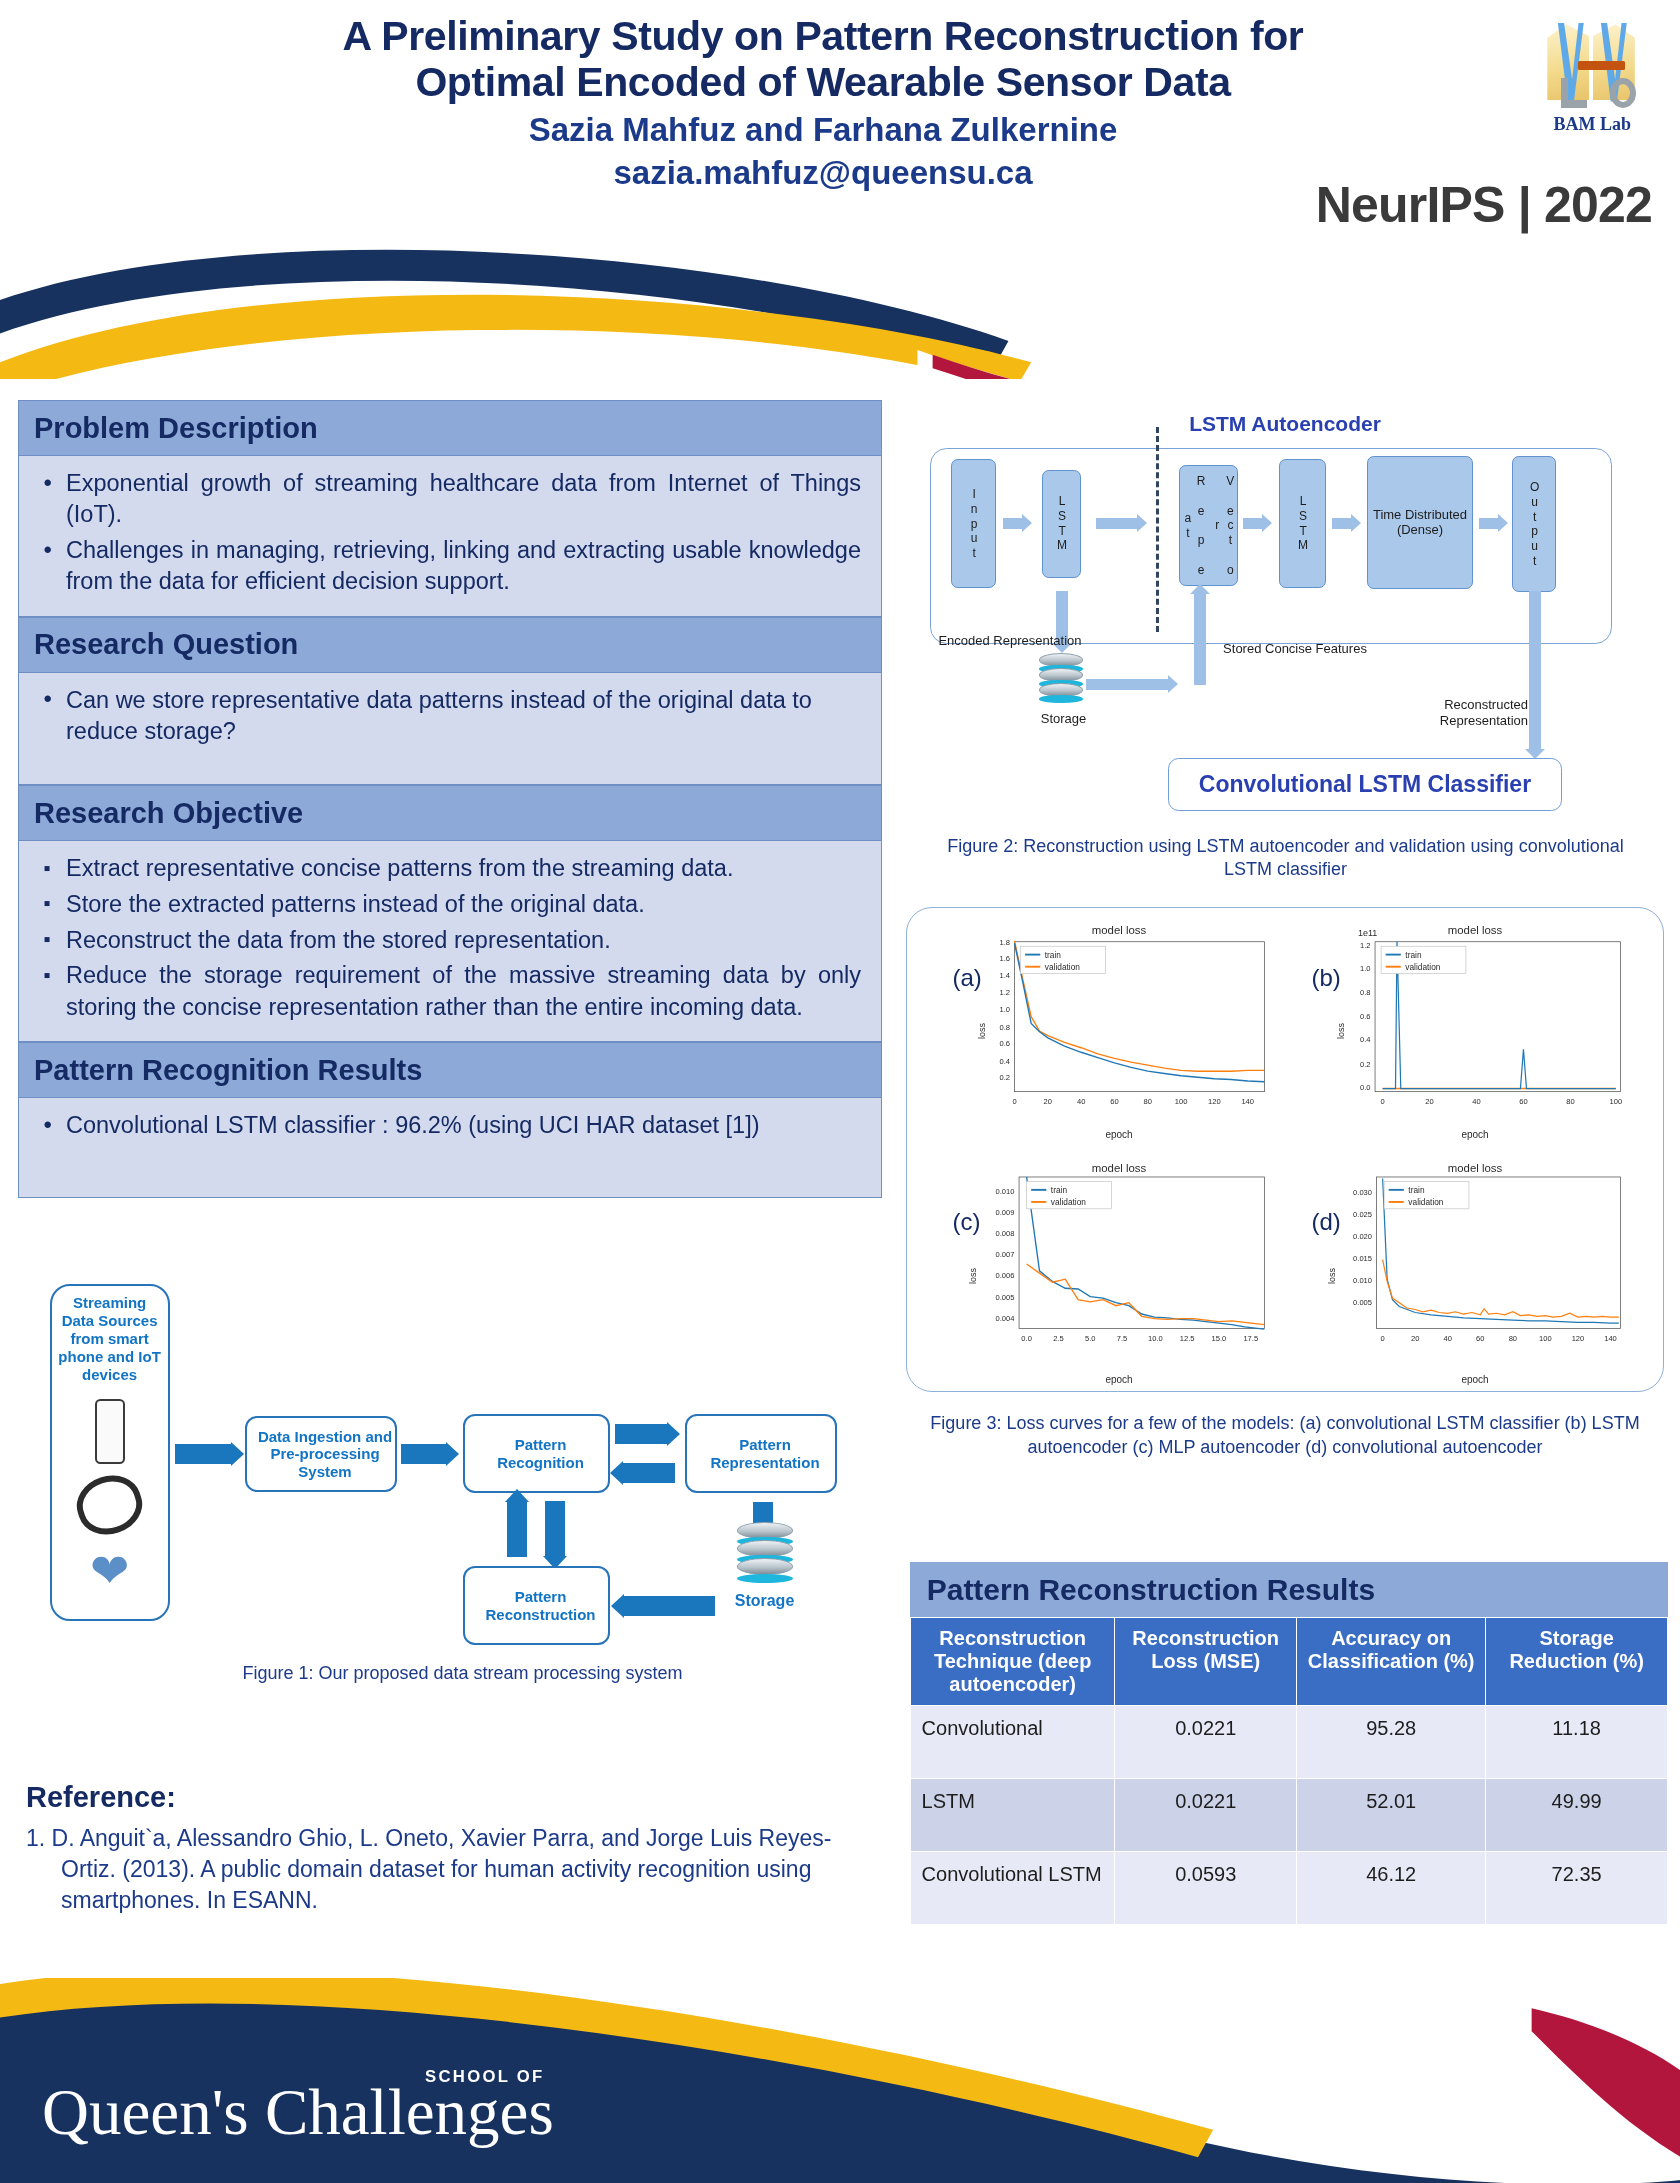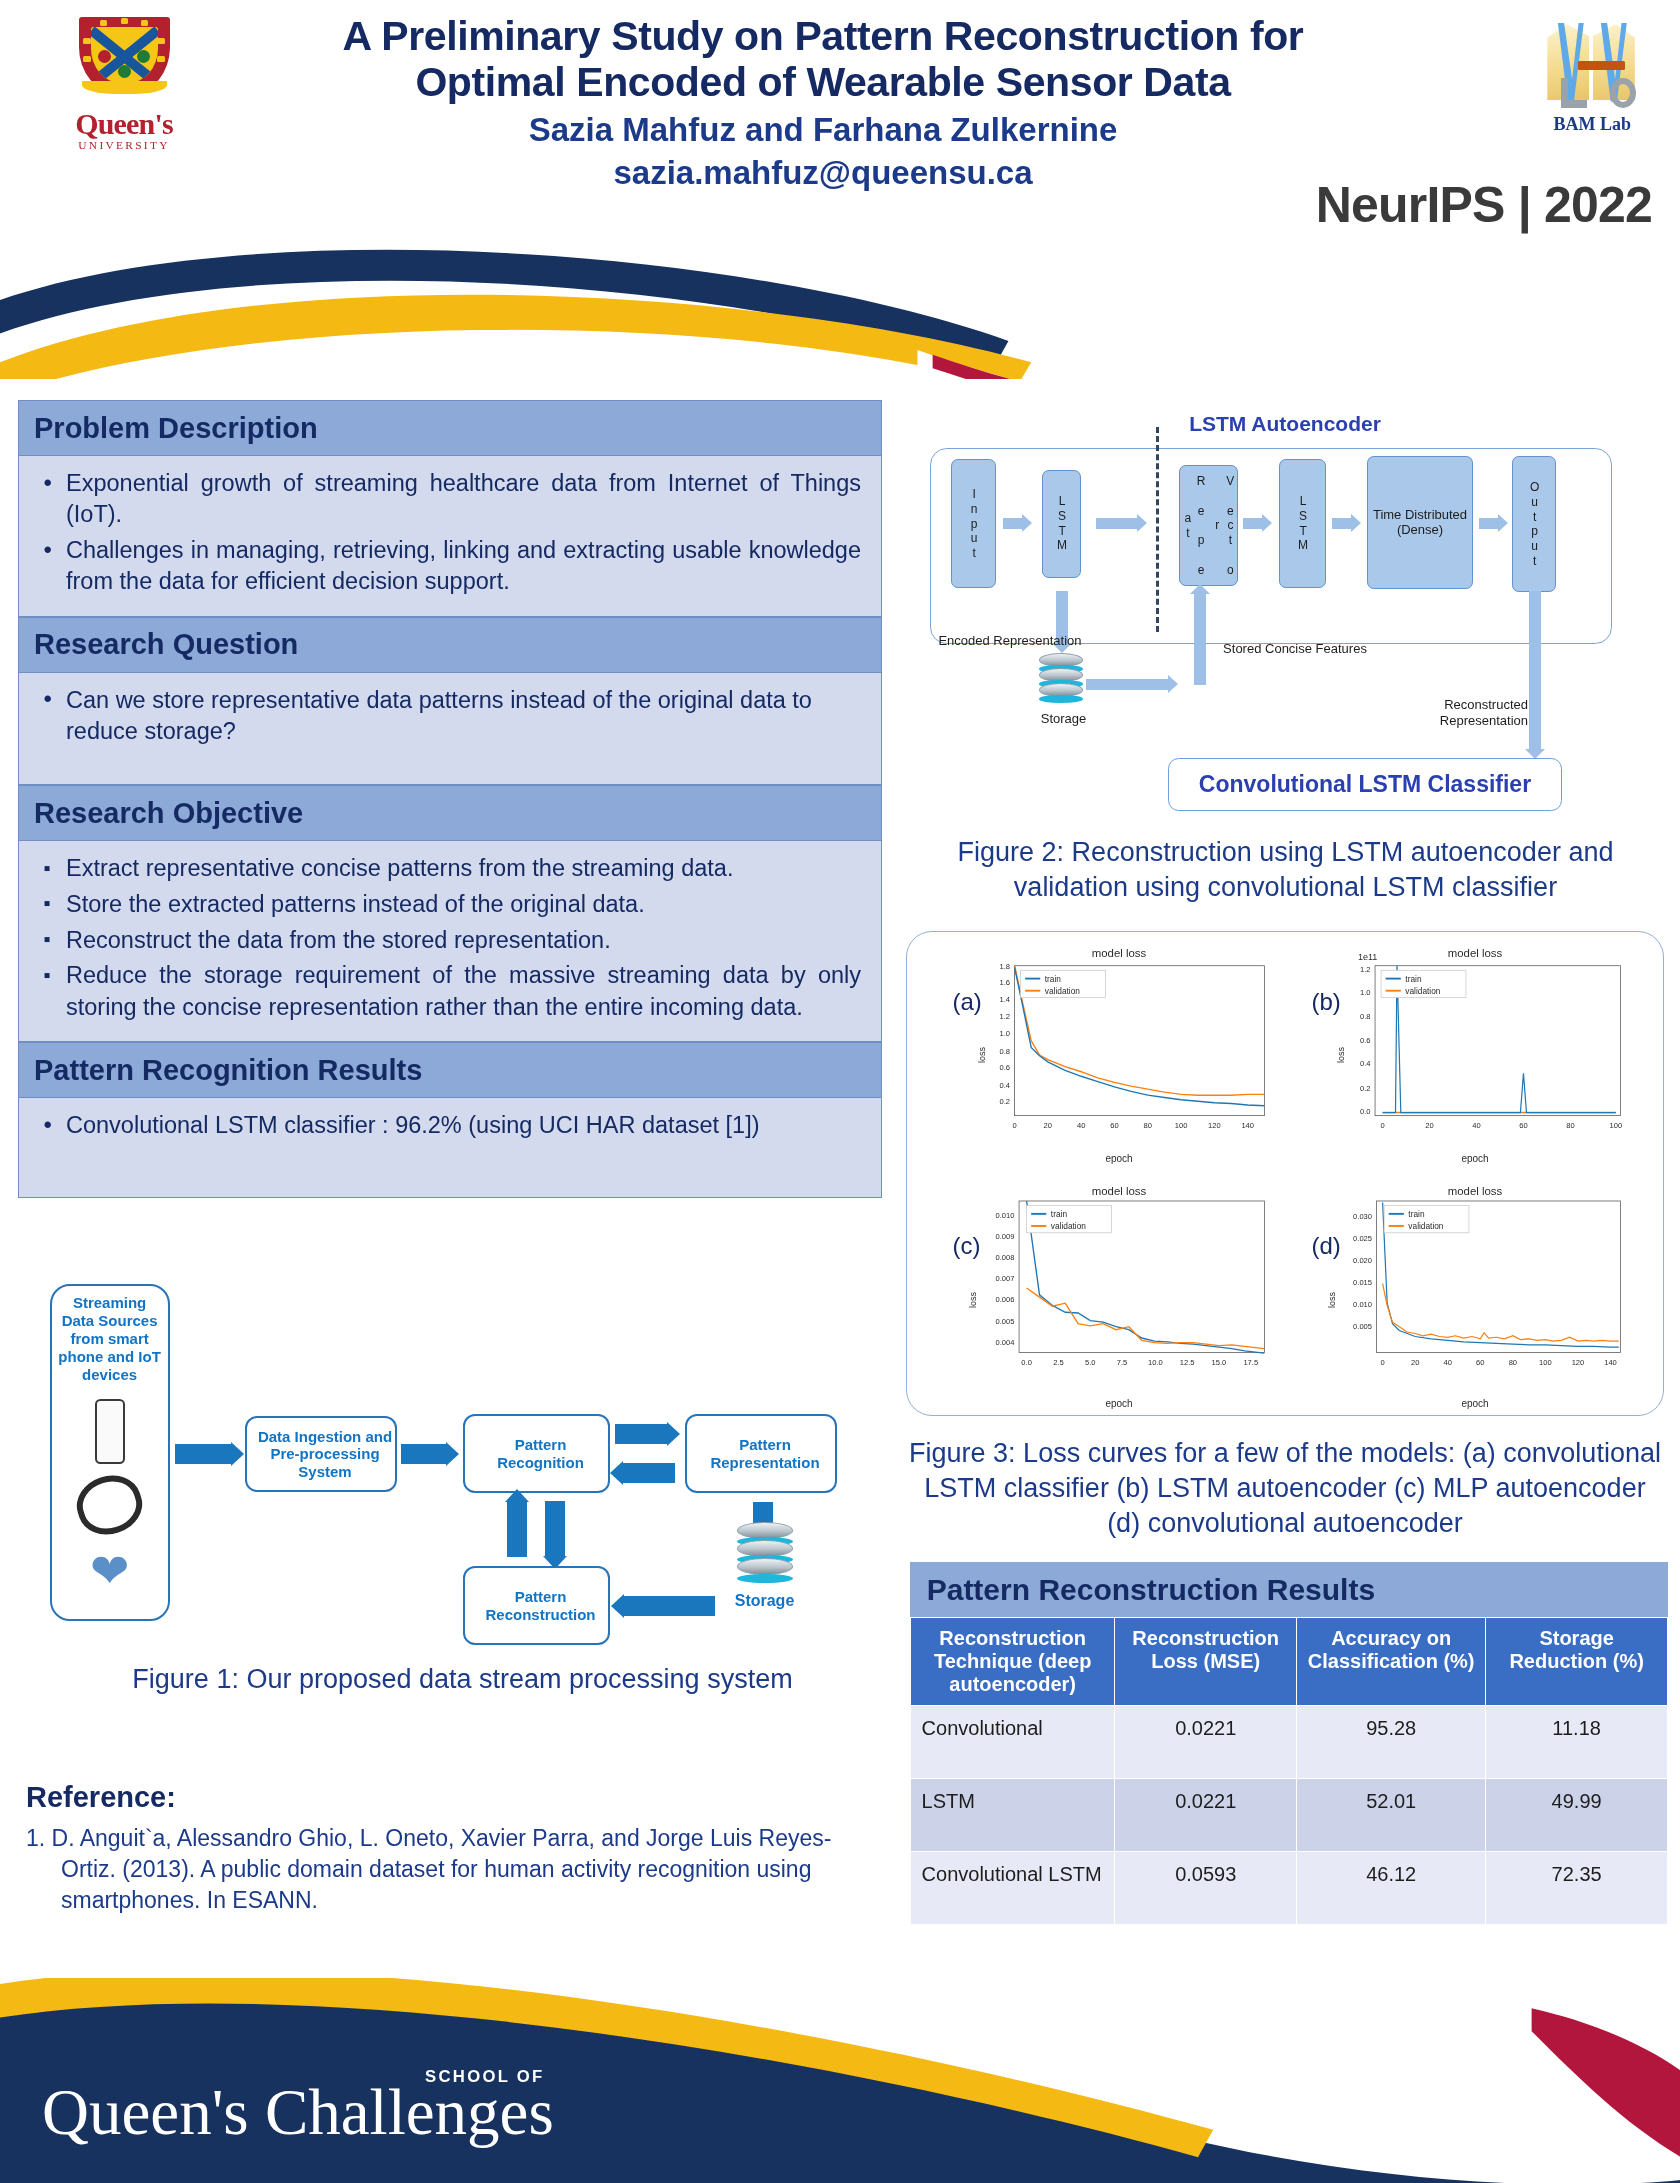--- a/index.html
+++ b/index.html
@@ -119,21 +119,21 @@
   #f1-src-label { padding:7.6px 4.5px 0 4.5px; text-align:center; color:#1274c4; font-size:15px; font-weight:700; line-height:1.2; }
   .phone-ic { width:30px; height:65px; border:2.3px solid #3a3a3a; border-radius:5.3px; margin:15px auto 0 auto; background:#fafafa; }
   .band-ic  { width:65px; height:58px; margin:12px auto 0 auto; border:6.8px solid #2b2b2b; border-radius:50%/46%; background:#fff; transform:rotate(-18deg); }
   .heart-ic { width:70px; margin:18px auto 0 auto; color:#5b8fc7; font-size:47px; line-height:0.8; text-align:center; }
   #f1-storage { position:absolute; left:686px; top:241px; width:73px; text-align:center; }
   .db { width:56px; height:65px; margin:0 auto; position:relative; }
   .db-seg { position:absolute; left:0; width:56px; height:16.7px; border-radius:50%/50%;
             background:linear-gradient(180deg,#eef2f5 0%,#b9c4cc 55%,#7f8e99 100%); border:0.8px solid #8fa0ac; }
   .db-ring { position:absolute; left:0; width:56px; height:9px; border-radius:50%/50%; background:#1fb6dd; }
   #f1-storage .lbl { color:#1274c4; font-size:16px; font-weight:700; margin-top:4.5px; }
-  .fig-cap { text-align:center; font-size:27px; color:#1c3a8a; line-height:1.3; }
+  .fig-cap { text-align:center; font-size:18px; color:#1c3a8a; line-height:1.3; }
 
   
   #reference { position:absolute; left:26px; top:1781px; width:849px; }
   #ref-title { font-size:29px; font-weight:700; color:#152a63; }
   #ref-list { margin-top:9px; font-size:23px; line-height:1.35; color:#1c3a8a; }
   #ref-list li { list-style:none; padding-left:35px; text-indent:-35px; }
 
   
   #fig2 { position:relative; width:758px; height:409px; }
   #fig2-title { position:absolute; left:0; right:0; top:3px; text-align:center;
@@ -187,42 +187,20 @@
     font-family:"Liberation Serif", serif; font-size:65px; line-height:0.95;
   }
   #school-of { position:absolute; left:425px; bottom:96px; color:#fff;
      font-family:"Liberation Sans", sans-serif; font-size:16.7px; letter-spacing:2.3px; font-weight:700; }
 </style>
 </head>
 <body>
 
 <div id="header">
 
-  <div id="queens-logo">
-    <div id="queens-shield">
-      <div class="shield-body"></div>
-      <div class="crown" style="left:21px;top:3px;"></div>
-      <div class="crown" style="left:42px;top:1.5px;"></div>
-      <div class="crown" style="left:62px;top:3px;"></div>
-      <div class="crown" style="left:4.5px;top:21px;"></div>
-      <div class="crown" style="right:4.5px;top:21px;"></div>
-      <div class="crown" style="left:4.5px;top:39px;"></div>
-      <div class="crown" style="right:4.5px;top:39px;"></div>
-      <div class="shield-inner">
-        <div class="saltire-a"></div>
-        <div class="saltire-b"></div>
-        <div class="sh-rose"></div>
-        <div class="sh-clover"></div>
-        <div class="sh-thistle"></div>
-      </div>
-      <div class="shield-ribbon"></div>
-    </div>
-    <div id="queens-word">Queen's</div>
-    <div id="queens-sub">UNIVERSITY</div>
-  </div>
 
   <div id="title-block">
     <div id="poster-title">
       <div>A Preliminary Study on Pattern Reconstruction for</div>
       <div>Optimal Encoded of Wearable Sensor Data</div>
     </div>
     <div id="poster-authors">Sazia Mahfuz and Farhana Zulkernine</div>
     <div id="poster-email">sazia.mahfuz@queensu.ca</div>
   </div>
 

